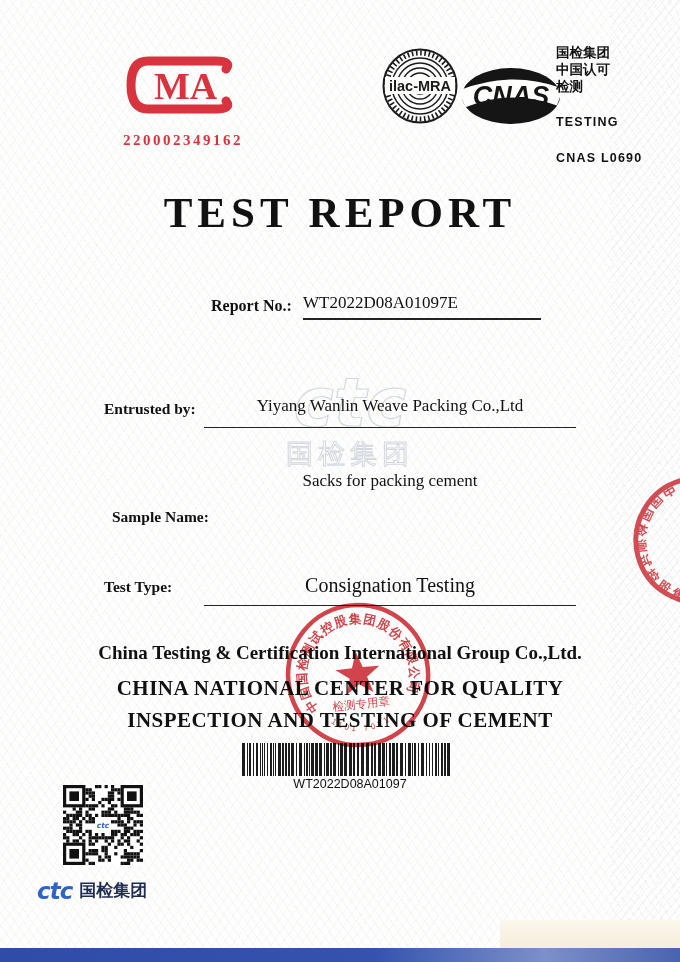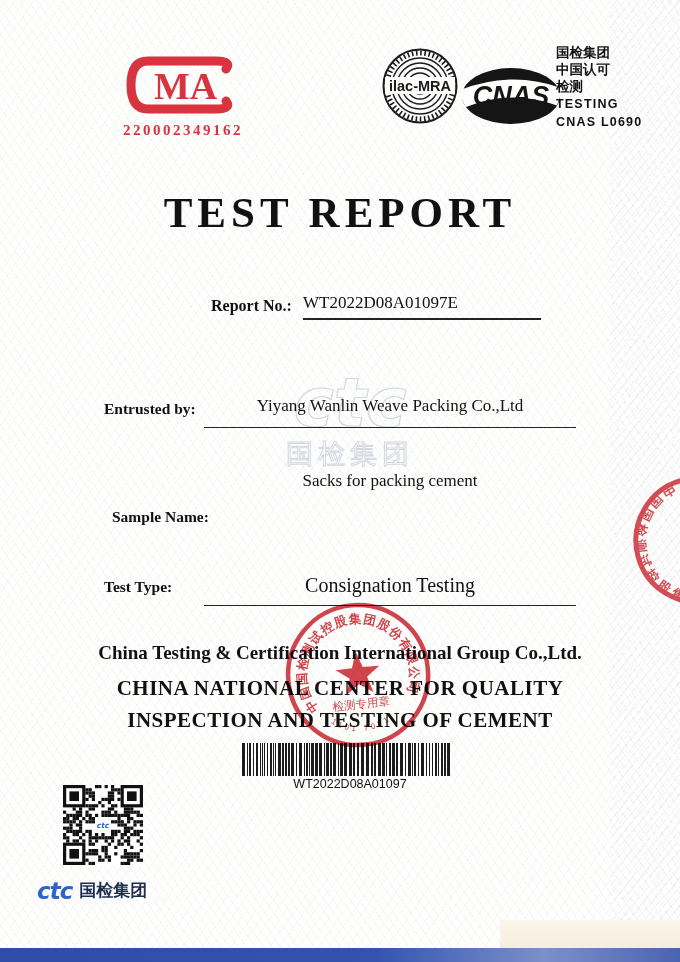--- a/index.html
+++ b/index.html
@@ -15,27 +15,27 @@
       repeating-linear-gradient(55deg, rgba(100,115,155,.055) 0 1px, transparent 1px 7px),
       repeating-linear-gradient(-55deg, rgba(100,115,155,.045) 0 1px, transparent 1px 8px);
   }
   .edge-hatch{
     position:absolute;top:0;right:0;width:70px;height:100%;z-index:0;pointer-events:none;
     background:repeating-linear-gradient(-50deg, rgba(90,100,130,.10) 0 1px, transparent 1px 6px);
     opacity:.6;
   }
   
   .cma-block{position:absolute;left:103px;top:54px;width:160px;text-align:center;z-index:2;}
-  .cma-num{margin-top:2px;font-size:15px;font-weight:bold;letter-spacing:2.5px;color:#d8343f;}
+  .cma-num{margin-top:12px;font-size:15px;font-weight:bold;letter-spacing:2.5px;color:#d8343f;}
   .ilac{position:absolute;left:381px;top:47px;z-index:2;}
   .cnas{position:absolute;left:460px;top:66px;z-index:2;}
   .accred{position:absolute;left:556px;top:44px;z-index:2;line-height:17px;}
   .accred .cjk{font-size:13.5px;font-weight:bold;font-family:"Liberation Sans","DejaVu Sans",sans-serif;}
   .accred .en{font-size:12.5px;font-weight:bold;letter-spacing:1.2px;
-    font-family:"Liberation Sans","DejaVu Sans",sans-serif;margin-top:1px;}
+    font-family:"Liberation Sans","DejaVu Sans",sans-serif;margin-top:19px;}
   
   .title{position:absolute;top:188px;left:0;width:100%;text-align:center;z-index:2;
     font-size:43px;font-weight:bold;letter-spacing:5px;}
   .repno-label{position:absolute;left:211px;top:297px;font-size:16px;font-weight:bold;z-index:2;}
   .repno-line{position:absolute;left:303px;top:293px;width:238px;height:25px;z-index:2;
     border-bottom:2px solid #222;text-align:left;font-size:17px;}
   
   .f-label{position:absolute;font-size:15.5px;font-weight:bold;z-index:2;}
   .f-line{position:absolute;left:204px;width:372px;border-bottom:1.7px solid #222;
     text-align:center;font-size:17px;z-index:2;}

